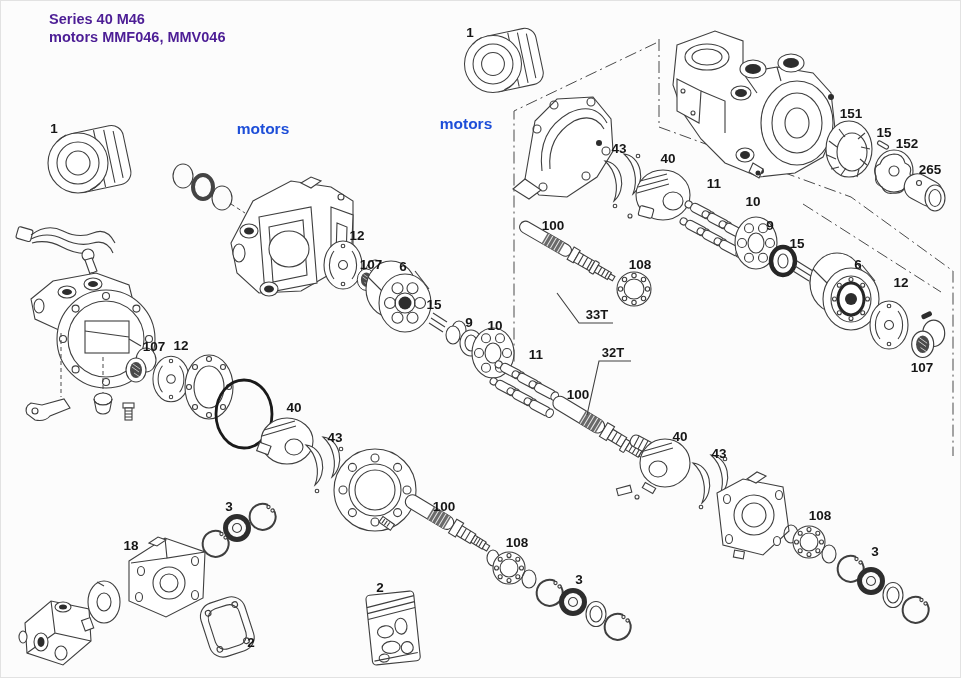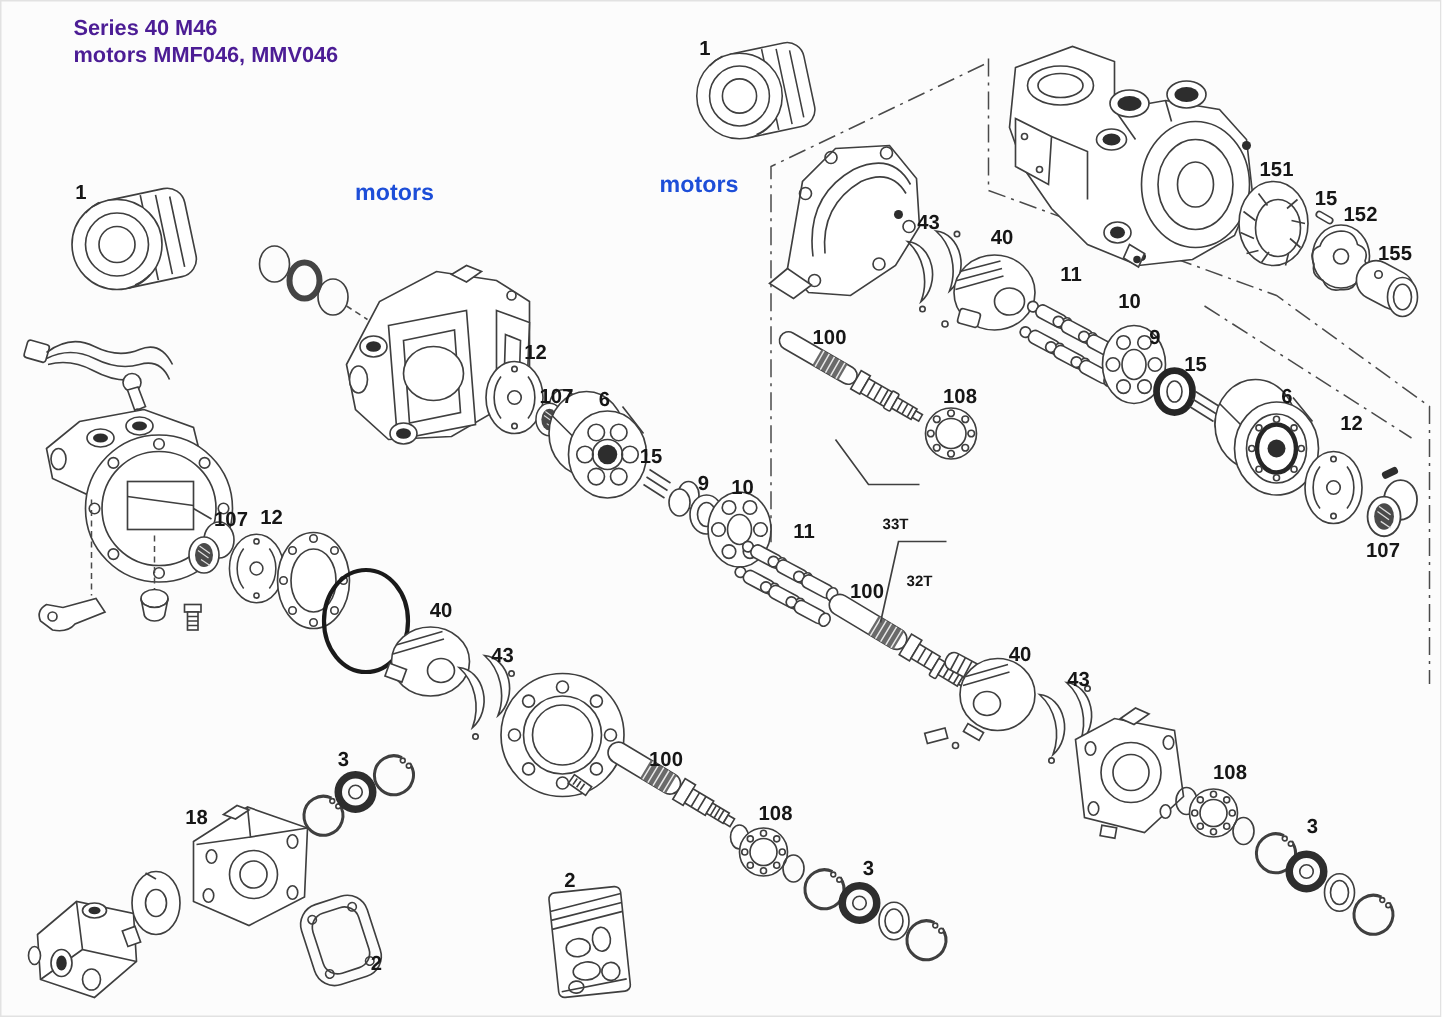--- a/index.html
+++ b/index.html
@@ -3,21 +3,21 @@
 <meta charset="utf-8">
 <style>
   html,body{margin:0;padding:0;background:#ffffff;}
   .canvas{position:relative;width:961px;height:678px;background:#fcfcfc;border:1px solid #e2e2e2;
           font-family:"Liberation Sans",sans-serif;overflow:hidden;box-sizing:border-box;}
   .art{position:absolute;left:0;top:0;}
   .title-block{position:absolute;left:48px;top:9px;color:#4c1d95;}
   .title-line{font-weight:bold;font-size:14.5px;line-height:18px;white-space:pre;}
   .section-label{position:absolute;transform:translate(-50%,-50%);font-weight:bold;font-size:15.5px;color:#1d4ed8;white-space:nowrap;}
   .callout{position:absolute;transform:translate(-50%,-50%);font-weight:bold;font-size:13.5px;color:#161616;white-space:nowrap;}
-  .callout.spline{font-size:10px;margin-top:36px;}
+  .callout.spline{font-size:13px;}
   .fw{fill:#ffffff;stroke:#3f3f3f;stroke-width:1.1;}
   .ln{fill:none;stroke:#3f3f3f;stroke-width:1.1;}
   .fd{fill:#2d2d2d;stroke:none;}
   .dd{fill:none;stroke:#4a4a4a;stroke-width:1;stroke-dasharray:12 4 2 4;}
   .ds{fill:none;stroke:#4a4a4a;stroke-width:1;stroke-dasharray:4 3;}
   .thk{fill:none;stroke:#1a1a1a;stroke-width:2.8;}
 </style>
 </head>
 <body>
 
@@ -511,21 +511,21 @@
   </div>
 
   <div>
       <div class="section-label" style="left: 262px; top: 128px;">motors</div>
       <div class="section-label" style="left: 465px; top: 123px;">motors</div>
       <div class="callout" style="left: 53px; top: 127px;">1</div>
       <div class="callout" style="left: 469px; top: 31px;">1</div>
       <div class="callout" style="left: 850px; top: 112px;">151</div>
       <div class="callout" style="left: 883px; top: 131px;">15</div>
       <div class="callout" style="left: 906px; top: 142px;">152</div>
-      <div class="callout" style="left: 929px; top: 168px;">155</div>
+      <div class="callout" style="left: 929px; top: 168px;">265</div>
       <div class="callout" style="left: 618px; top: 147px;">43</div>
       <div class="callout" style="left: 667px; top: 157px;">40</div>
       <div class="callout" style="left: 713px; top: 182px;">11</div>
       <div class="callout" style="left: 752px; top: 200px;">10</div>
       <div class="callout" style="left: 769px; top: 224px;">9</div>
       <div class="callout" style="left: 796px; top: 242px;">15</div>
       <div class="callout" style="left: 857px; top: 263px;">6</div>
       <div class="callout" style="left: 900px; top: 281px;">12</div>
       <div class="callout" style="left: 552px; top: 224px;">100</div>
       <div class="callout" style="left: 639px; top: 263px;">108</div>

